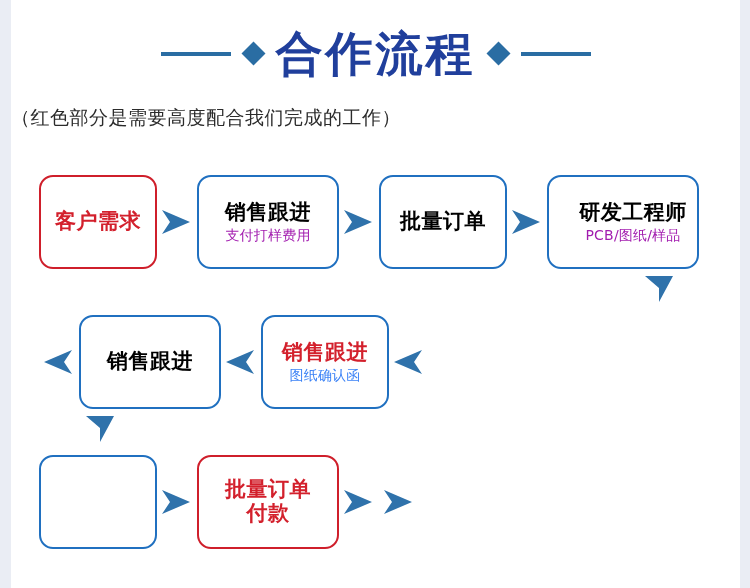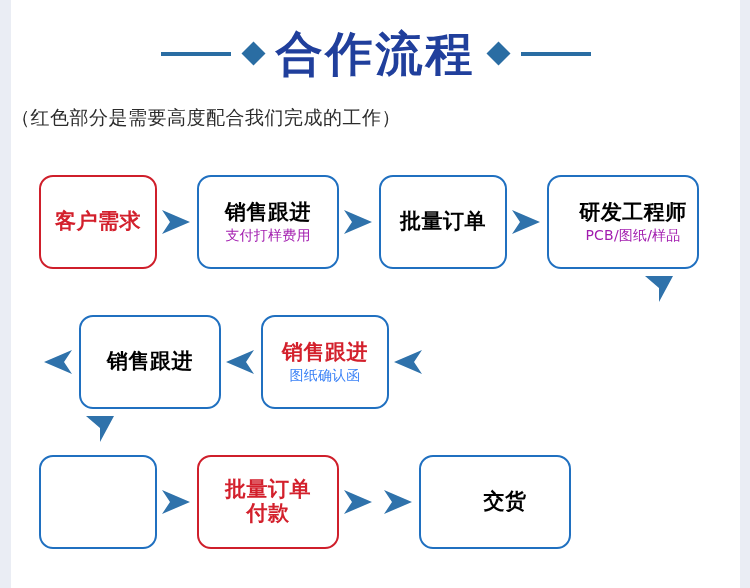--- a/index.html
+++ b/index.html
@@ -273,23 +273,20 @@
         </svg>
       </div>
 
 
       <div class="arrow">
         <svg width="34" height="30" viewBox="0 0 34 30" aria-hidden="true">
           <path d="M2 3 L30 15 L2 27 L10 15 Z" fill="#2f72ab"></path>
         </svg>
       </div>
 
-      <div class="node w4">
-        <div class="label">交货</div>
-      </div>
 
       <span class="gap-right"></span>
     </div>
 
     <div class="vdown vdown-right">
       <svg width="34" height="30" viewBox="0 0 34 30" aria-hidden="true">
         <path d="M3 2 L31 2 L17 28 L17 14 Z" fill="#2f72ab"></path>
       </svg>
     </div>
 

